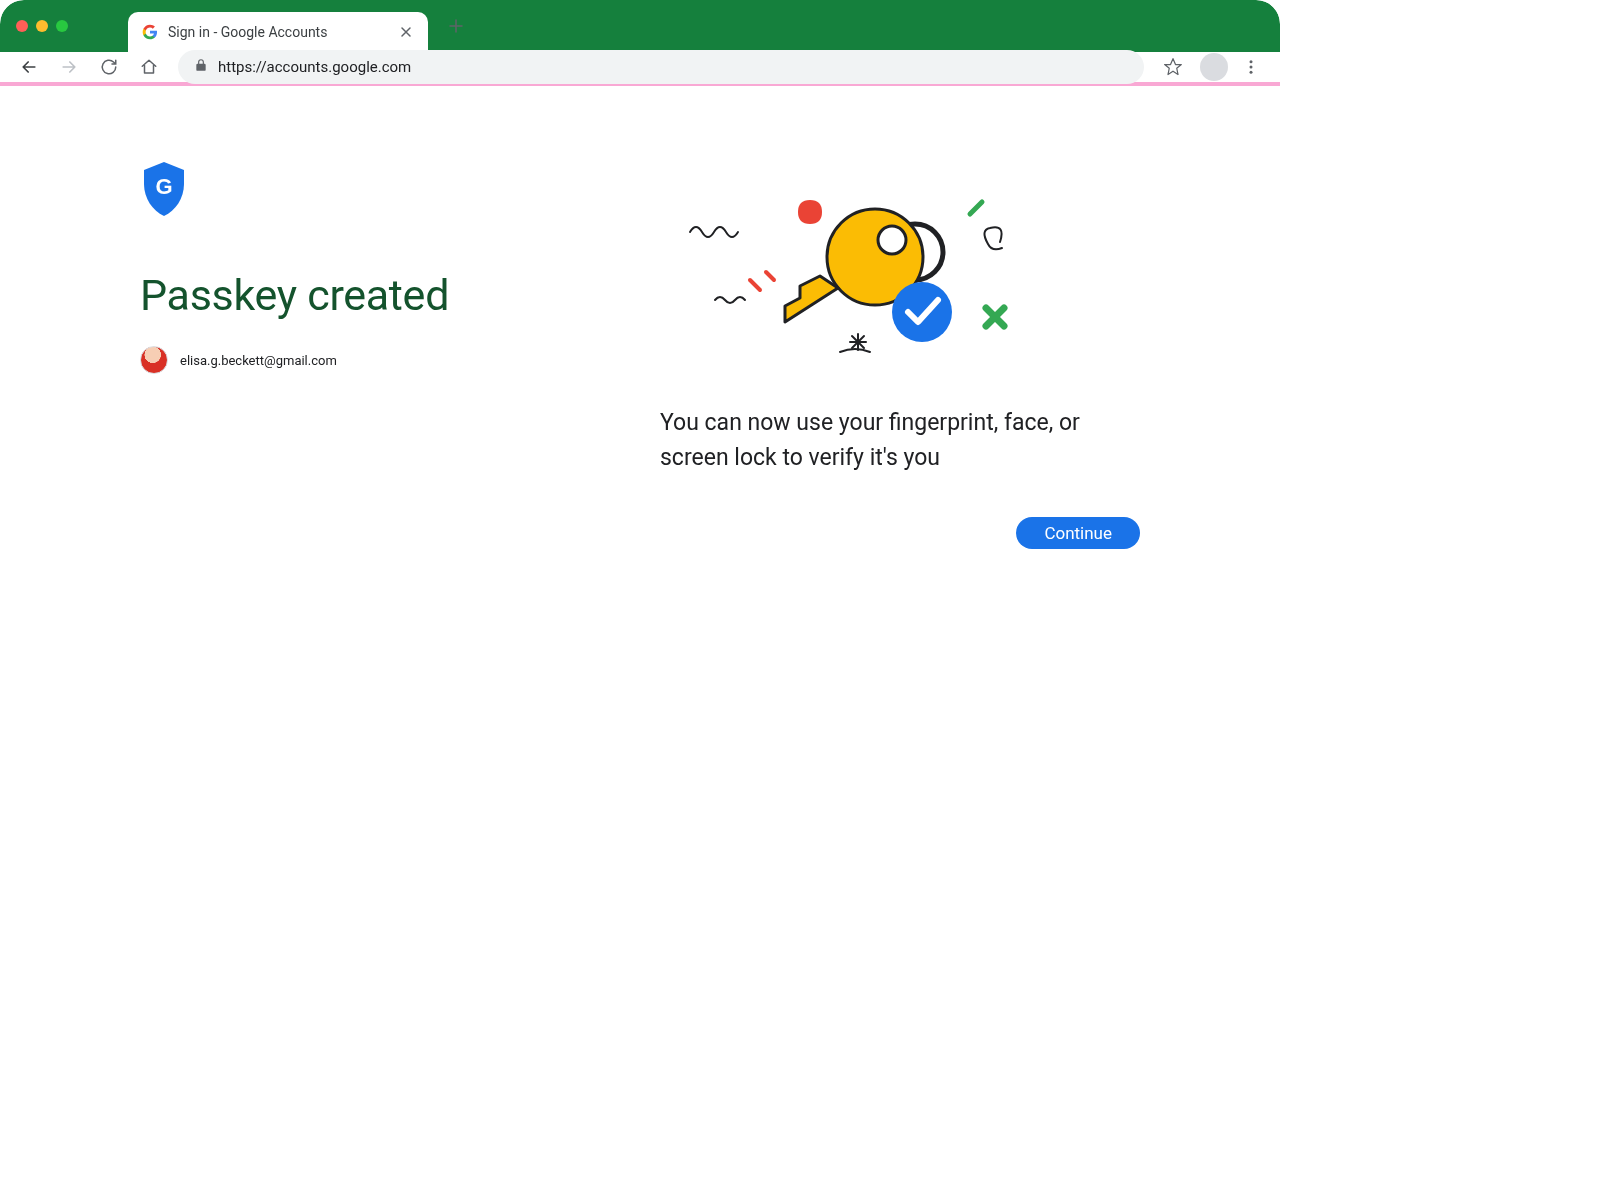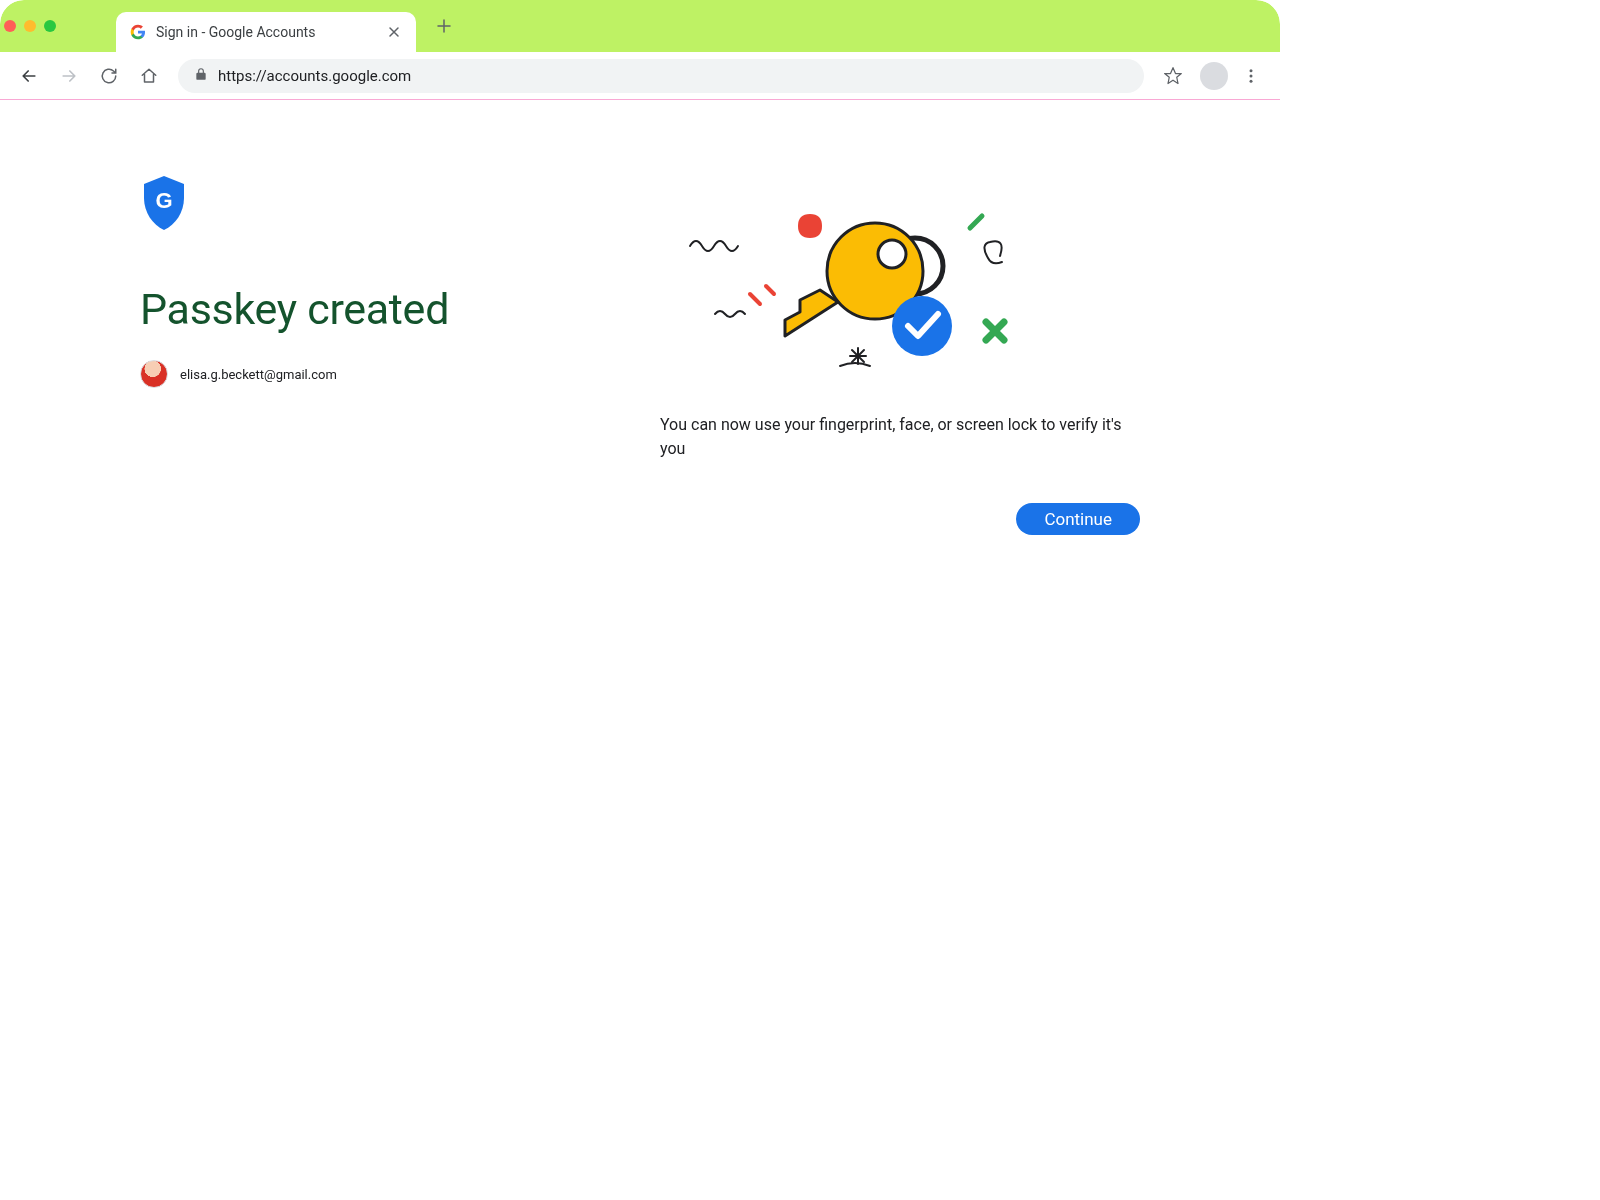--- a/index.html
+++ b/index.html
@@ -7,24 +7,24 @@
   font-family: 'Google Sans', Roboto, Arial, sans-serif;
   background: #fff;
   width: 1280px;
   height: 960px;
   overflow: hidden;
   border-radius: 24px;
 }
 
 .tab-strip {
   height: 52px;
-  background: #bef264;
+  background: #15803d;
   display: flex;
   align-items: flex-end;
-  padding-left: 4px;
+  padding-left: 16px;
   border-radius: 24px 24px 0 0;
 }
 .window-controls {
   display: flex;
   gap: 8px;
   align-self: center;
   margin-right: 60px;
 }
 .wc {
   width: 12px; height: 12px; border-radius: 50%;
@@ -54,23 +54,23 @@
   color: #5f6368;
 }
 .newtab {
   width: 28px; height: 28px;
   display: flex; align-items: center; justify-content: center;
   color: #5f6368;
   margin-left: 14px;
   align-self: center;
 }
 .toolbar {
-  height: 48px;
+  height: 34px;
   background: #fff;
-  border-bottom: 1px solid #f9a8d4;
+  border-bottom: 4px solid #f9a8d4;
   display: flex;
   align-items: center;
   padding: 0 12px;
   gap: 6px;
 }
 .tbtn {
   width: 34px; height: 34px;
   border-radius: 50%;
   display: flex;
   align-items: center; justify-content: center;
@@ -134,24 +134,24 @@
 .account-email {
   font-size: 13px;
   color: #202124;
 }
 .illustration {
   width: 400px;
   height: 200px;
   margin: 10px auto 0;
 }
 .body-text {
-  font-size: 16px;
+  font-size: 23px;
   color: #202124;
   line-height: 1.5;
-  margin-top: 23px;
+  margin-top: 30px;
 }
 .button-row {
   display: flex;
   justify-content: flex-end;
   margin-top: 42px;
 }
 .continue-btn {
   background: #1a73e8;
   color: #fff;
   border: none;

